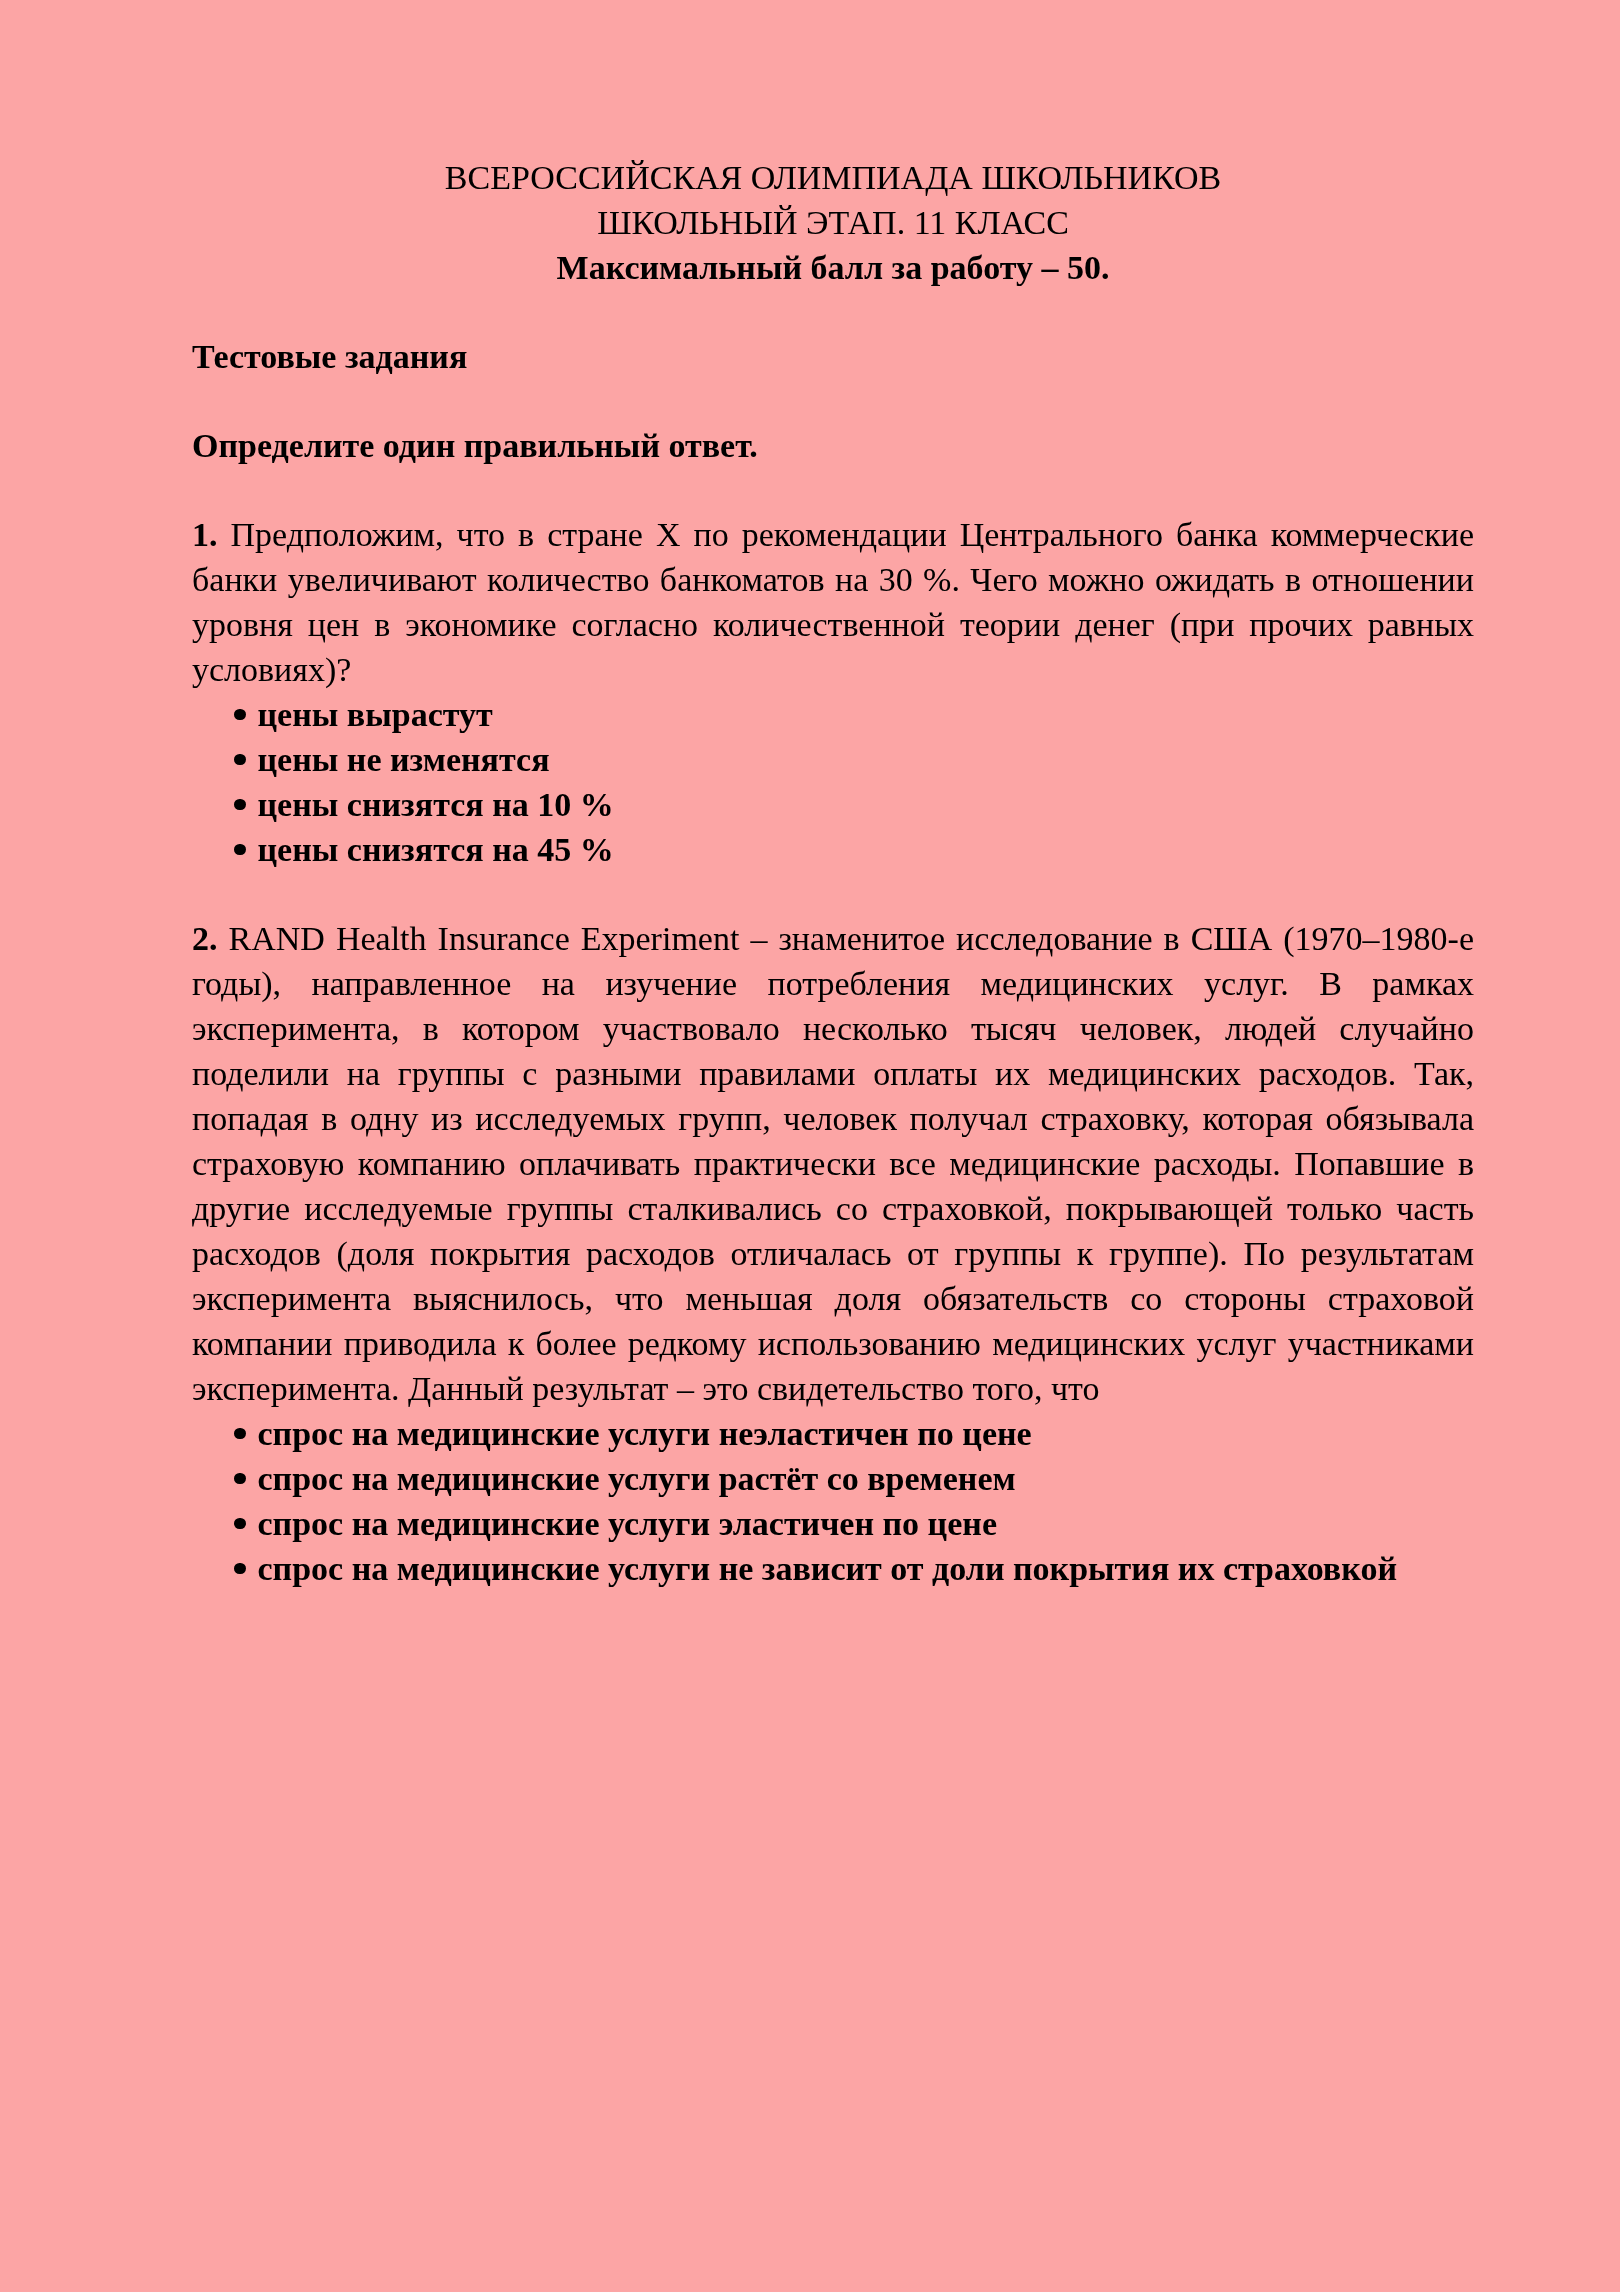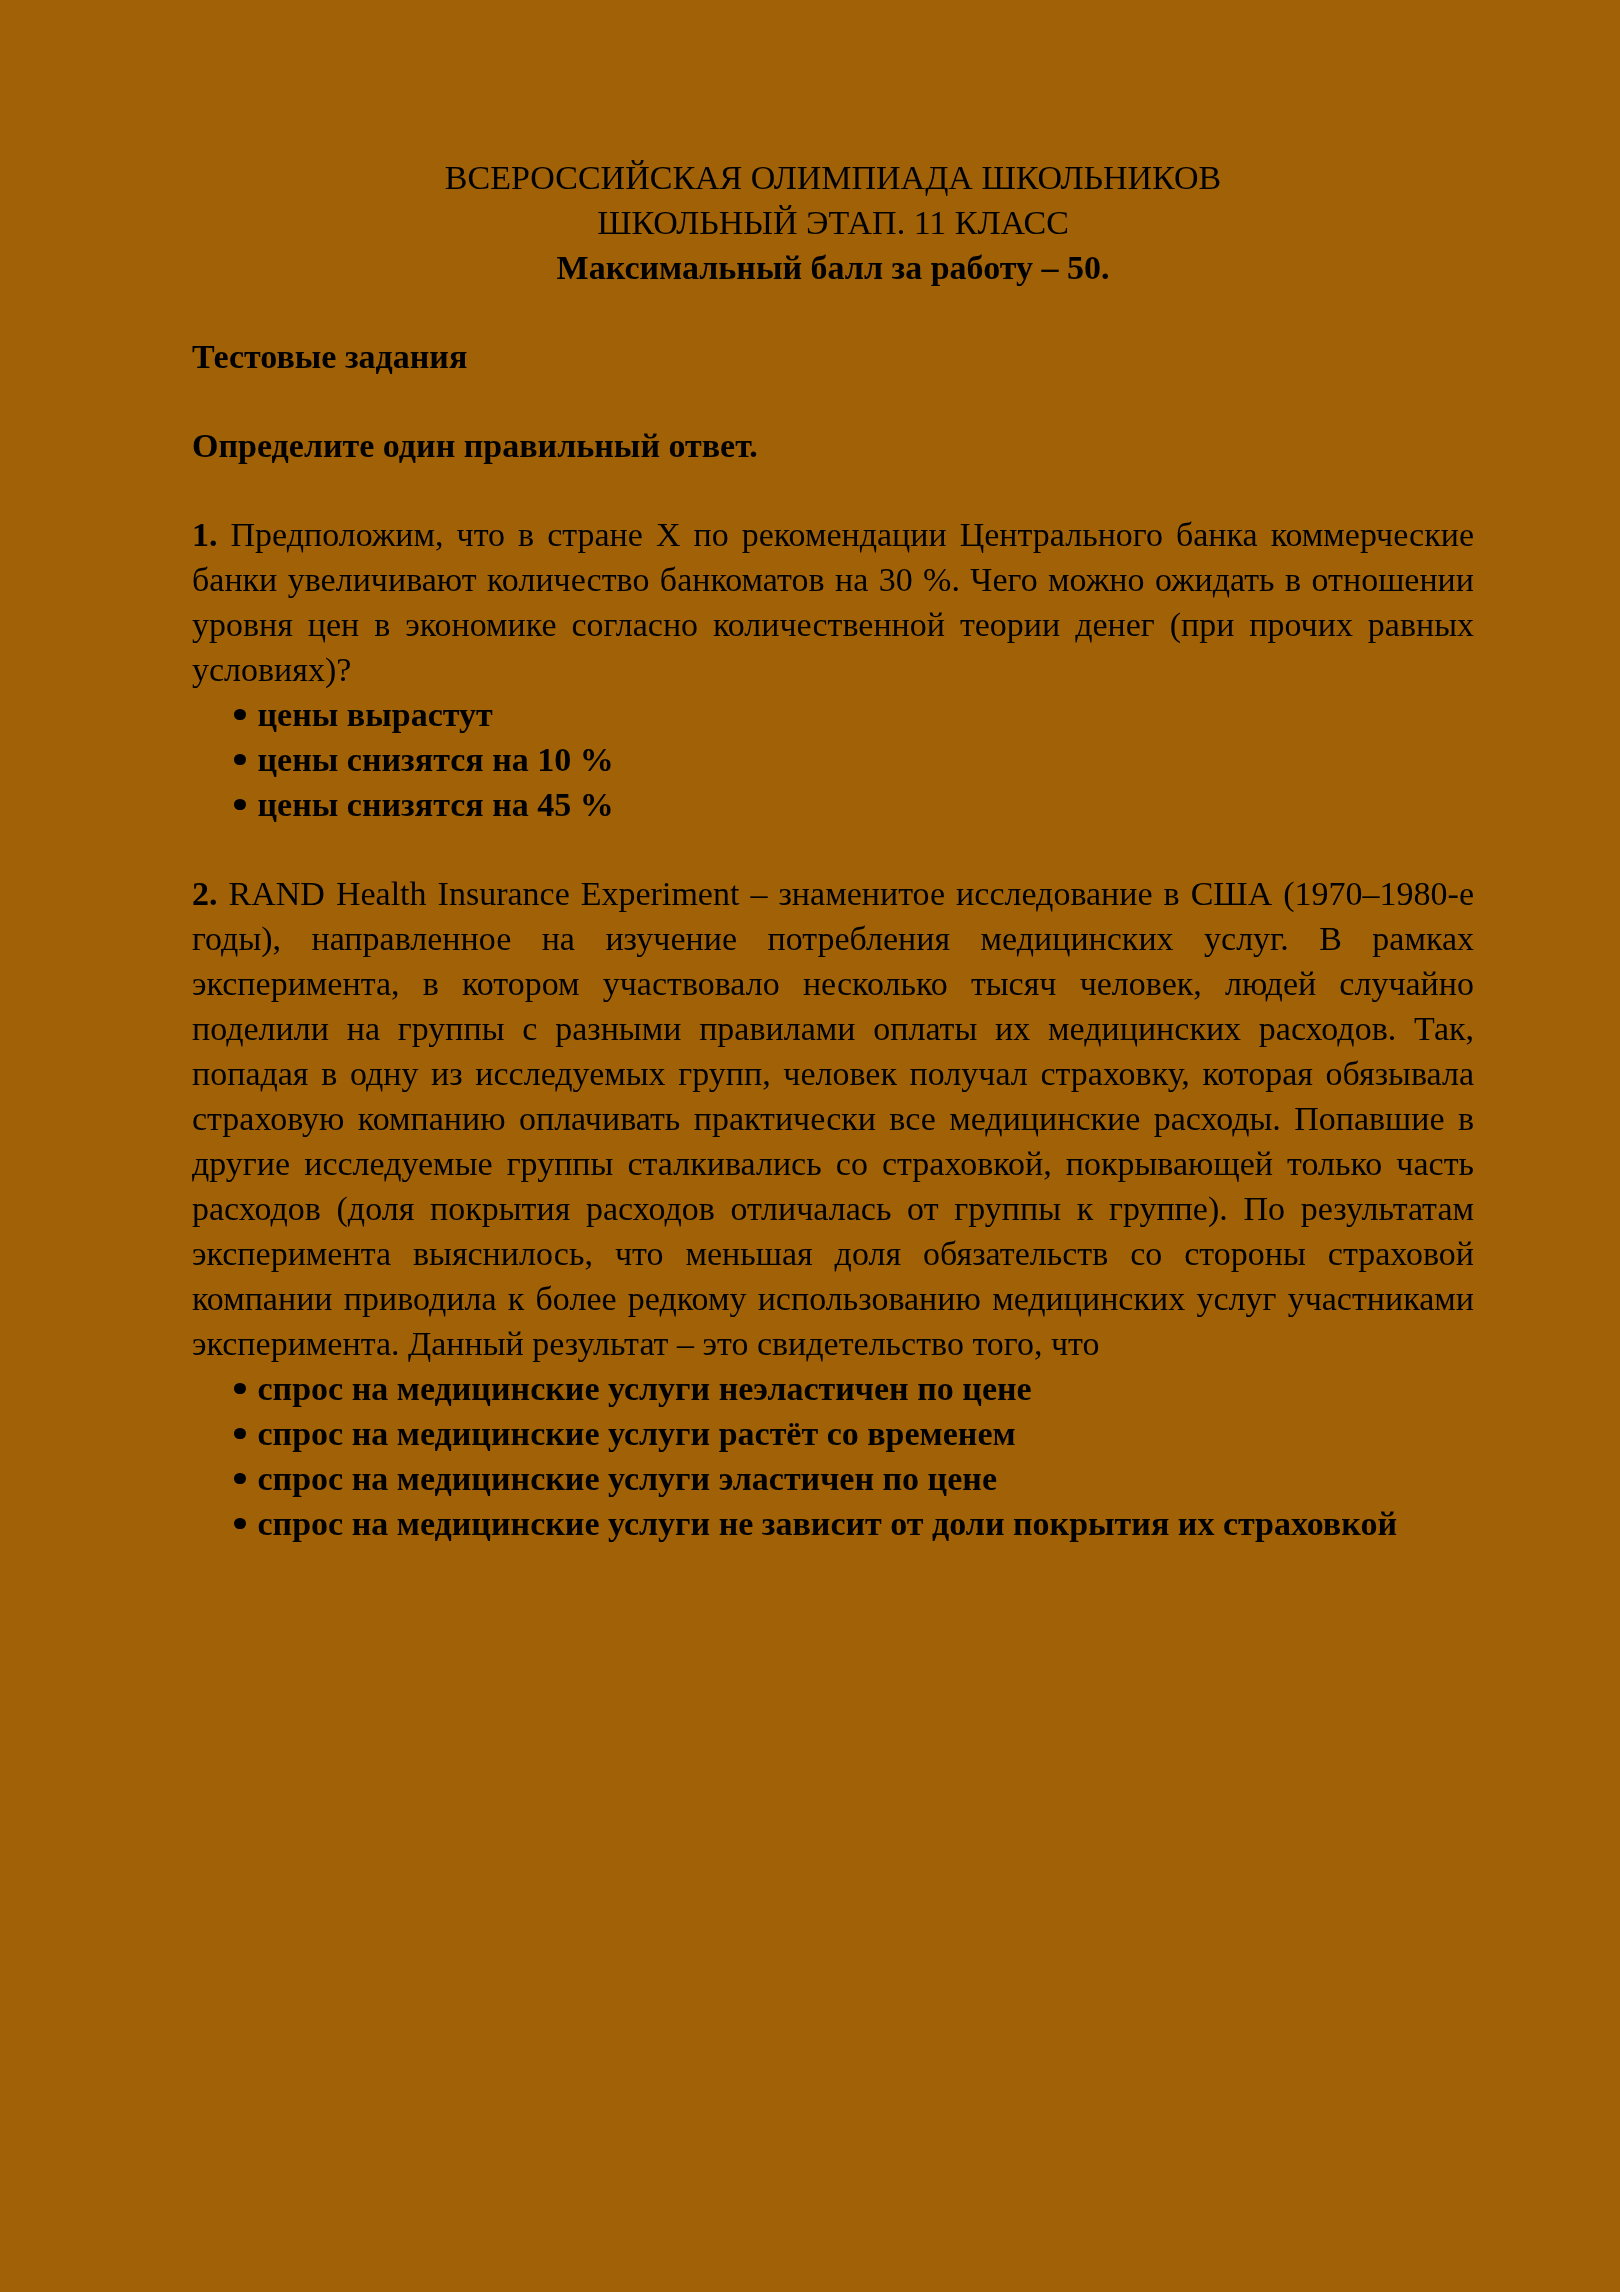--- a/index.html
+++ b/index.html
@@ -1,19 +1,19 @@
 <!DOCTYPE html>
 <html><head>
   <meta charset="utf-8">
   <style>
     html, body { margin: 0; padding: 0; background: #ffffff; }
     body { width: 1620px; height: 2293px; position: relative; overflow: hidden; }
     .page {
       position: absolute; left: 0; top: 0; width: 1620px; height: 2293px;
-      background: #a16207; color: #000000;
+      background: #fca5a5; color: #000000;
       font-family: "Liberation Serif", "DejaVu Serif", serif;
     }
     .content {
       position: absolute; left: 192px; top: 155px; width: 1282px;
       font-size: 34px; line-height: 45px;
     }
     .center { text-align: left; }
     .bold { font-weight: bold; }
     .header-line { display: block; text-align: center; }
     .gap-1 { height: 44px; }
@@ -46,20 +46,21 @@
     <div class="gap-1"></div>
 
     <div class="center bold">Определите один правильный ответ.</div>
 
     <div class="gap-1"></div>
 
     <div>
       <div class="para"><span class="num">1.</span><span> Предположим, что в стране X по рекомендации Центрального банка коммерческие банки увеличивают количество банкоматов на 30 %. Чего можно ожидать в отношении уровня цен в экономике согласно количественной теории денег (при прочих равных условиях)?</span></div>
       <ul class="opts">
         <li><span class="bullet"></span><span>цены вырастут</span></li>
+        <li><span class="bullet"></span><span>цены не изменятся</span></li>
         <li><span class="bullet"></span><span>цены снизятся на 10 %</span></li>
         <li><span class="bullet"></span><span>цены снизятся на 45 %</span></li>
       </ul>
     </div>
 
     <div class="gap-2"></div>
 
     <div>
       <div class="para"><span class="num">2.</span><span> RAND Health Insurance Experiment – знаменитое исследование в США (1970–1980-е годы), направленное на изучение потребления медицинских услуг. В рамках эксперимента, в котором участвовало несколько тысяч человек, людей случайно поделили на группы с разными правилами оплаты их медицинских расходов. Так, попадая в одну из исследуемых групп, человек получал страховку, которая обязывала страховую компанию оплачивать практически все медицинские расходы. Попавшие в другие исследуемые группы сталкивались со страховкой, покрывающей только часть расходов (доля покрытия расходов отличалась от группы к группе). По результатам эксперимента выяснилось, что меньшая доля обязательств со стороны страховой компании приводила к более редкому использованию медицинских услуг участниками эксперимента. Данный результат – это свидетельство того, что</span></div>
       <ul class="opts">

